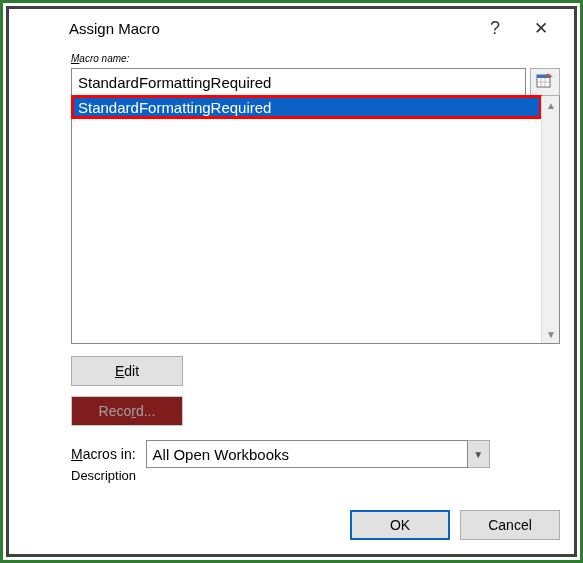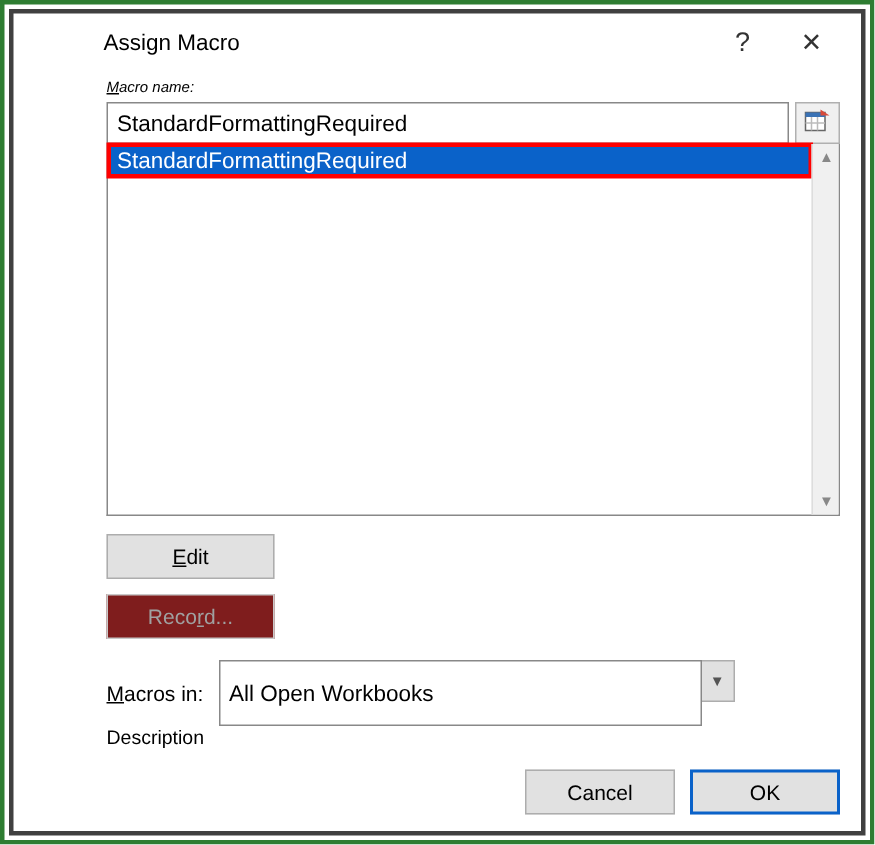--- a/index.html
+++ b/index.html
@@ -28,21 +28,21 @@
 .scrollbar { width: 18px; background: #f0f0f0; border-left: 1px solid #ddd; position: relative; }
 .sb-arrow { width: 18px; height: 18px; display: flex; align-items: center; justify-content: center; color: #888; font-size: 10px; position: absolute; }
 .sb-arrow.up { top: 0; }
 .sb-arrow.down { bottom: 0; }
 .right-col { width: 112px; display: flex; flex-direction: column; gap: 10px; }
 .btn { height: 30px; border: 1px solid #adadad; background: #e1e1e1; font-family: inherit; font-size: 14px; display: flex; align-items: center; justify-content: center; }
 .btn.disabled { color: #a0a0a0; background: #7f1d1d; border-color: #c9c9c9; }
 .macrosin-row { display: flex; align-items: center; gap: 10px; margin-top: 14px; }
 .macrosin-row .lbl { font-size: 14px; }
 .select-wrap { flex: 1; max-width: 344px; display: flex; }
-.select { flex: 1; height: 44px; border: 1px solid #888; padding: 2px 6px; font-size: 15px; display: flex; align-items: center; background: #fff; }
+.select { flex: 1; height: 28px; border: 1px solid #888; padding: 2px 6px; font-size: 15px; display: flex; align-items: center; background: #fff; }
 .select-arrow { width: 22px; height: 28px; border: 1px solid #adadad; border-left: none; background: #e1e1e1; display: flex; align-items: center; justify-content: center; font-size: 10px; color: #555; }
 .desc-lbl { font-size: 13px; }
 .desc-text { margin-top: 10px; margin-left: 10px; font-size: 15px; }
 .spacer { flex: 1; }
 .footer { display: flex; justify-content: flex-end; gap: 10px; margin-top: 14px; }
 .footer .btn { width: 100px; height: 30px; }
 .btn.primary { border: 2px solid #0a62c9; background: #e1e1e1; }
 </style>
 </head>
 <body>
@@ -117,22 +117,22 @@
               <span>▼</span>
             </div>
       </div>
     </div>
 
     <div class="desc-lbl">Description</div>
 
     <div class="spacer"></div>
 
     <div class="footer">
+      <div class="btn primary">
+            <span>OK</span>
+          </div>
       <div class="btn">
             <span>Cancel</span>
-          </div>
-      <div class="btn primary">
-            <span>OK</span>
           </div>
     </div>
   </div>
 </div>
 </div>
 
 </body></html>

